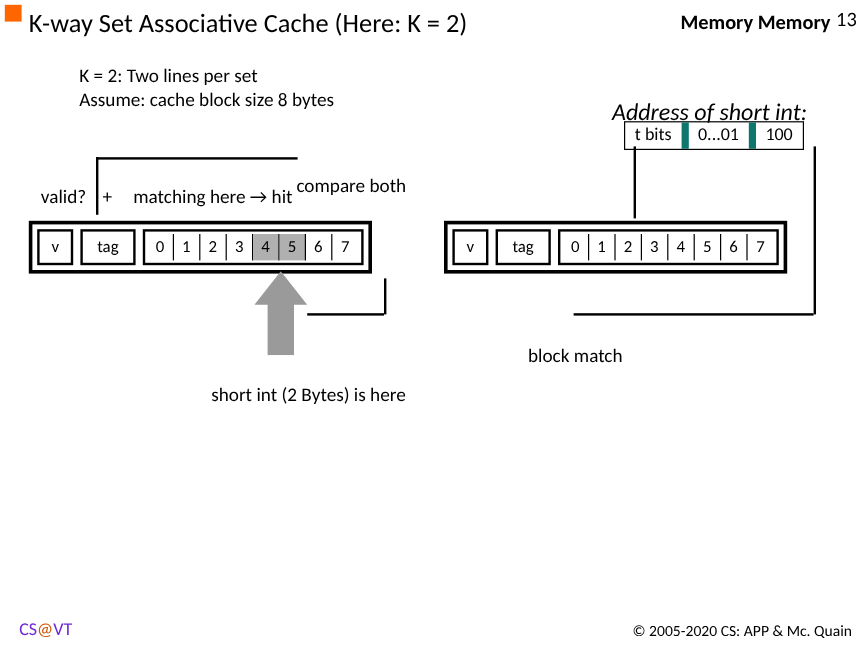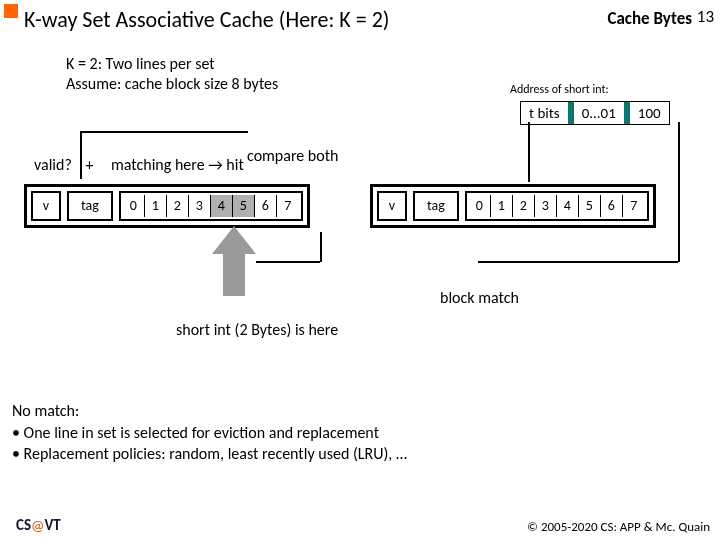--- a/index.html
+++ b/index.html
@@ -3,21 +3,21 @@
 <meta charset="utf-8">
 <style>
   * { box-sizing: border-box; margin: 0; padding: 0; }
   body { font-family: Calibri, Arial, sans-serif; width: 720px; height: 540px; position: relative; background: #fff; color: #000; overflow: hidden; }
   .slide { width: 720px; height: 540px; position: relative; }
   .orange-sq { position: absolute; left: 4px; top: 4px; width: 14px; height: 14px; background: #ff6600; }
   .title { position: absolute; left: 24px; top: 6px; font-size: 22px; font-weight: 400; }
   .hdr-right { position: absolute; right: 28px; top: 8px; font-size: 17px; font-weight: 700; }
   .page-num { position: absolute; right: 6px; top: 6px; font-size: 17px; }
   .assume { position: absolute; left: 66px; top: 54px; font-size: 16px; line-height: 1.25; }
-  .addr-label { position: absolute; left: 510px; top: 82px; font-size: 12px; }
+  .addr-label { position: absolute; left: 510px; top: 82px; font-size: 20px; font-style: italic; }
   .addr-box { position: absolute; left: 520px; top: 101px; display: flex; border: 1px solid #000; font-size: 15px; }
   .addr-box div { padding: 2px 8px; border-right: 6px solid #0f766e; }
   .addr-box div:last-child { border-right: none; }
   .compare { position: absolute; left: 247px; top: 113px; font-size: 16px; margin-top: 33px; }
   .validplus { position: absolute; left: 34px; top: 155px; font-size: 16px; }
   .plus { display: inline-block; margin-left: 10px; margin-right: 14px; }
   .cache-row { position: absolute; top: 184px; display: flex; align-items: center; }
   .row-a { left: 24px; }
   .row-b { left: 370px; }
   .outer { border: 3px solid #000; padding: 4px; display: flex; gap: 6px; }
@@ -29,32 +29,32 @@
   .hilite { background: #b0b0b0; }
   .bigarrow { position: absolute; left: 212px; top: 226px; }
   .bigarrow svg { display: block; }
   .blockoff { position: absolute; left: 440px; top: 288px; font-size: 16px; }
   .shortint { position: absolute; left: 176px; top: 320px; font-size: 16px; }
   .nomatch { position: absolute; left: 12px; top: 400px; font-size: 16px; line-height: 1.35; }
   .footer-l { position: absolute; left: 16px; bottom: 6px; font-size: 15px; }
   .footer-c { position: absolute; left: 0; right: 0; bottom: 6px; text-align: center; font-size: 17px; font-weight: 700; }
   .footer-r { position: absolute; right: 10px; bottom: 6px; font-size: 13px; }
   .orange { color: #cc5500; }
-  .maroon { color: #0f172a; font-weight: 700; }
+  .maroon { color: #6d28d9; font-weight: 400; }
   .line { position: absolute; background: #000; }
   .hline { height: 2px; }
   .vline { width: 2px; }
 </style>
 </head>
 <body>
 
 <div class="slide">
   <div class="orange-sq"></div>
   <div class="title">K-way Set Associative Cache (Here: K = 2)</div>
-  <div class="hdr-right">Cache Bytes</div>
+  <div class="hdr-right">Memory Memory</div>
   <div class="page-num">13</div>
 
   <div class="assume">
     <div>K = 2: Two lines per set</div>
     <div>Assume: cache block size 8 bytes</div>
   </div>
 
   <div class="addr-label">Address of short int:</div>
   <div class="addr-box">
     <div>t bits</div>
@@ -122,23 +122,18 @@
 
   <div class="bigarrow">
     <svg width="44" height="70">
         <polygon points="22,0 44,28 33,28 33,70 11,70 11,28 0,28" fill="#9a9a9a"></polygon>
       </svg>
   </div>
 
   <div class="blockoff">block match</div>
   <div class="shortint">short int (2 Bytes) is here</div>
 
-  <div class="nomatch">
-    <div>No match:</div>
-    <div>• One line in set is selected for eviction and replacement</div>
-    <div>• Replacement policies: random, least recently used (LRU), …</div>
-  </div>
 
   <div class="footer-l">
     <span class="maroon">CS</span><span class="orange">@</span><span class="maroon">VT</span>
   </div>
   <div class="footer-r">© 2005-2020 CS: APP &amp; Mc. Quain</div>
 </div>
 
 </body></html>

